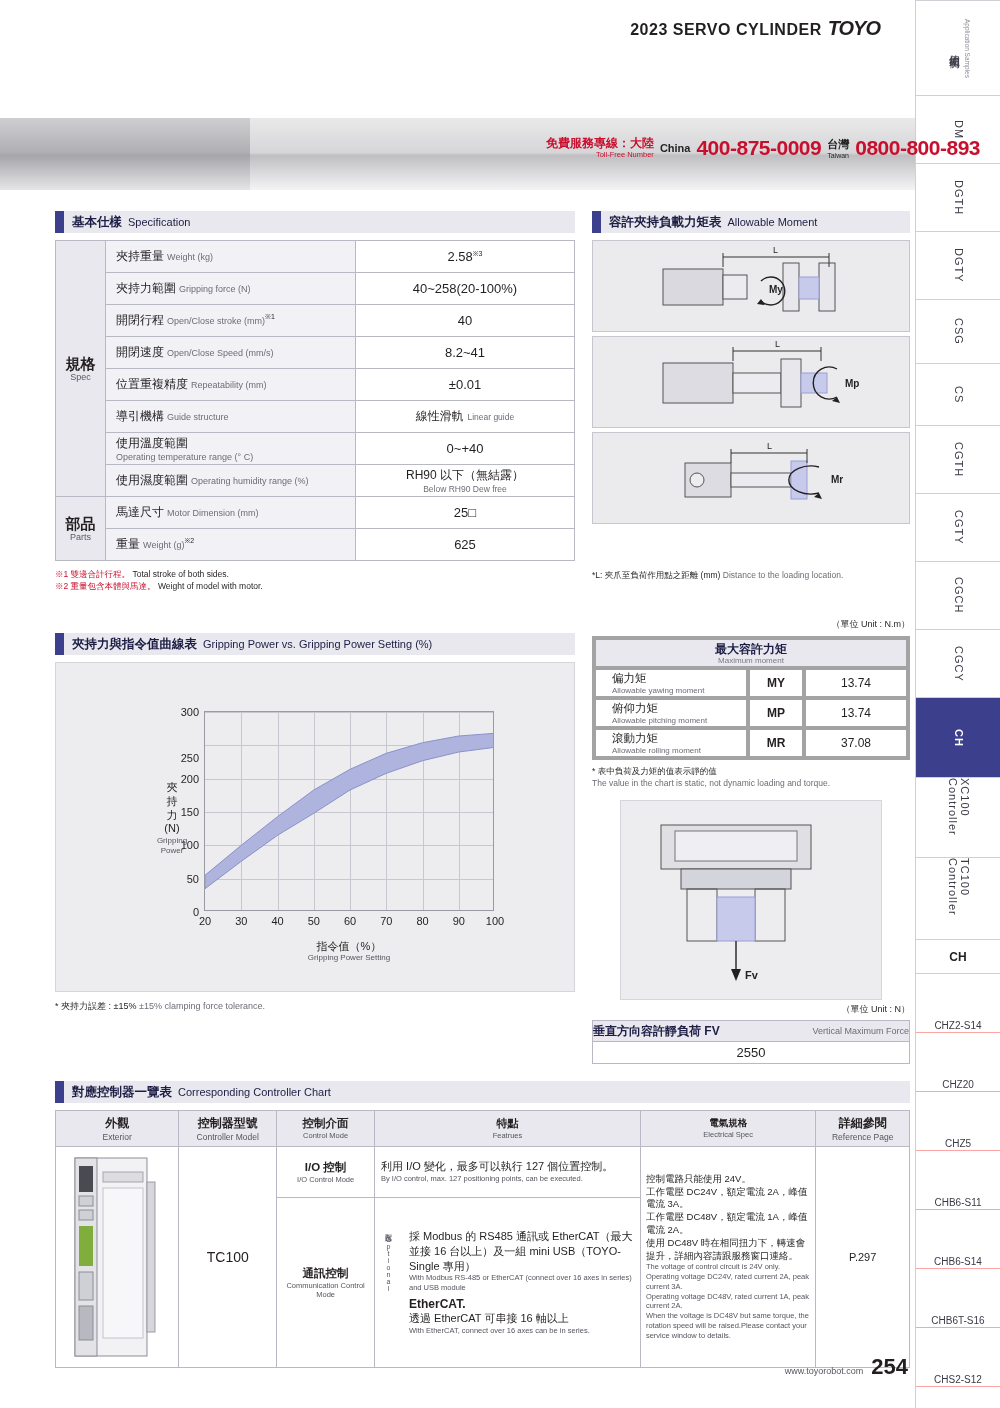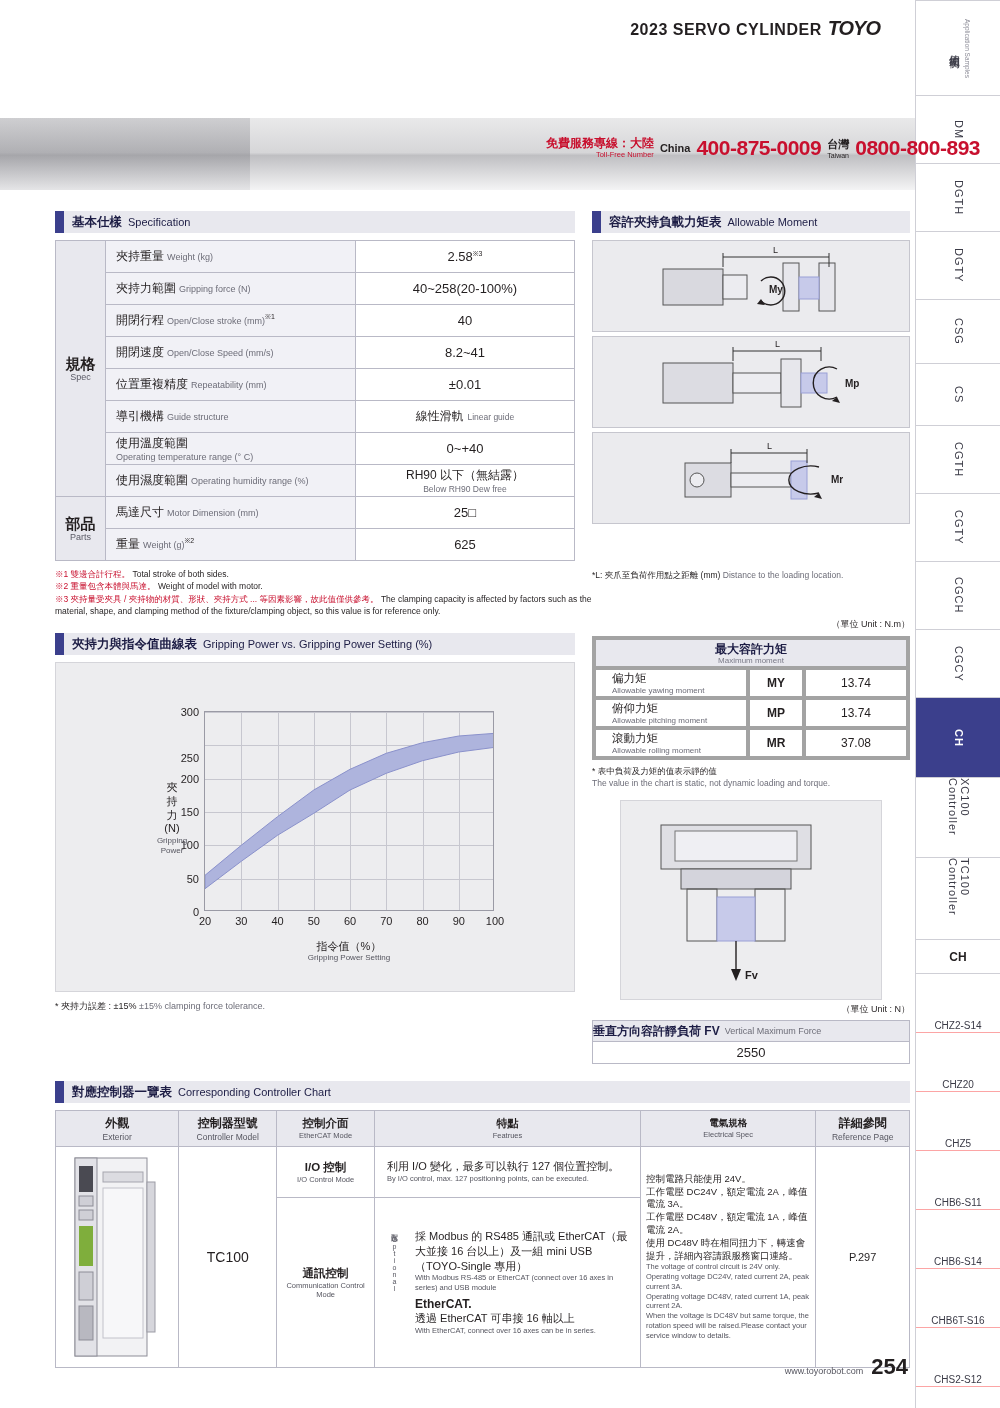--- a/index.html
+++ b/index.html
@@ -144,21 +144,21 @@
   .mom-note .en{ color:#6d6d78; }
   .fv-img{
     position:absolute; left:620px; top:800px; width:262px; height:200px;
     border:1px solid #d5d5da; background:#ededef;
   }
   .unit-right2{
     position:absolute; right:90px; top:1003px; font-size:9px;
   }
   .fv-head{
     position:absolute; left:592px; top:1020px; width:318px; height:22px;
-    background:#e8e8ee; border:1px solid #b9b9c6; display:flex; align-items:center; justify-content:flex-start;
+    background:#e8e8ee; border:1px solid #b9b9c6; display:flex; align-items:center; justify-content:space-between;
   }
   .fv-head .cn{ font-size:12px; font-weight:bold; color:#1d1d45;}
   .fv-head .en{ font-size:9px; color:#6d6d78; margin-left:5px;}
   .fv-val{
     position:absolute; left:592px; top:1042px; width:318px; height:22px;
     border:1px solid #b9b9c6; border-top:none; display:flex; align-items:center; justify-content:center;
     font-size:13px;
   }
 
   
@@ -167,21 +167,21 @@
   }
   .ctrl td, .ctrl th{ border:1px solid #b9b9c6; vertical-align:middle; }
   .ctrl th{ background:#e8e8ee; height:34px; font-weight:normal; }
   .ctrl th .cn{ font-size:12px; font-weight:bold; display:block;}
   .ctrl th .en{ font-size:8.5px; color:#55555f; display:block; }
   .ctrl .c-img{ width:116px; }
   .ctrl .c-model{ width:92px; text-align:center; font-size:14px;}
   .ctrl .c-mode{ width:92px; text-align:center; padding:4px;}
   .ctrl .c-mode .cn{ font-size:11.5px; font-weight:bold; display:block;}
   .ctrl .c-mode .en{ font-size:7.5px; color:#55555f; display:block;}
-  .ctrl .c-feat{ width:250px; padding:5px 12px; }
+  .ctrl .c-feat{ width:250px; padding:5px 6px; }
   .ctrl .c-feat .cn{ font-size:11px; line-height:1.35; }
   .ctrl .c-feat .en{ font-size:7.5px; color:#55555f; line-height:1.3;}
   .ctrl .c-elec{ width:165px; padding:4px 5px; }
   .ctrl .c-elec .cn{ font-size:9.5px; line-height:1.35;}
   .ctrl .c-elec .en{ font-size:7.5px; color:#55555f; line-height:1.3;}
   .ctrl .c-ref{ width:88px; text-align:center; font-size:11px;}
 
   .vert{ writing-mode:vertical-rl; text-orientation:upright; }
 
   .footer{
@@ -340,25 +340,20 @@
   <div class="notes">
     <div>
       <span class="rd">※1</span>
       <span class="rd">雙邊合計行程。</span>
       <span>Total stroke of both sides.</span>
     </div>
     <div>
       <span class="rd">※2</span>
       <span class="rd">重量包含本體與馬達。</span>
       <span>Weight of model with motor.</span>
-    </div>
-    <div>
-      <span class="rd">※3</span>
-      <span class="rd">夾持量受夾具 / 夾持物的材質、形狀、夾持方式 ... 等因素影響，故此值僅供參考。</span>
-      <span>The clamping capacity is affected by factors such as the material, shape, and clamping method of the fixture/clamping object, so this value is for reference only.</span>
     </div>
   </div>
 
   <div class="sec-head" style="left:55px; top:633px; width:520px;">
     <span class="cn">夾持力與指令值曲線表</span>
     <span class="en">Gripping Power vs. Gripping Power Setting (%)</span>
   </div>
 
   <div class="chart-box">
     <div class="plot">
@@ -553,21 +548,21 @@
       <th class="c-img">
         <span class="cn">外觀</span>
         <span class="en">Exterior</span>
       </th>
       <th class="c-model">
         <span class="cn">控制器型號</span>
         <span class="en">Controller Model</span>
       </th>
       <th class="c-mode">
         <span class="cn">控制介面</span>
-        <span class="en">EtherCAT Mode</span>
+        <span class="en">Control Mode</span>
       </th>
       <th class="c-feat">
         <span class="cn">特點</span>
         <span class="en">Featrues</span>
       </th>
       <th class="c-elec">
         <span class="cn">電氣規格</span>
         <span class="en">Electrical Spec</span>
       </th>
       <th class="c-ref">

